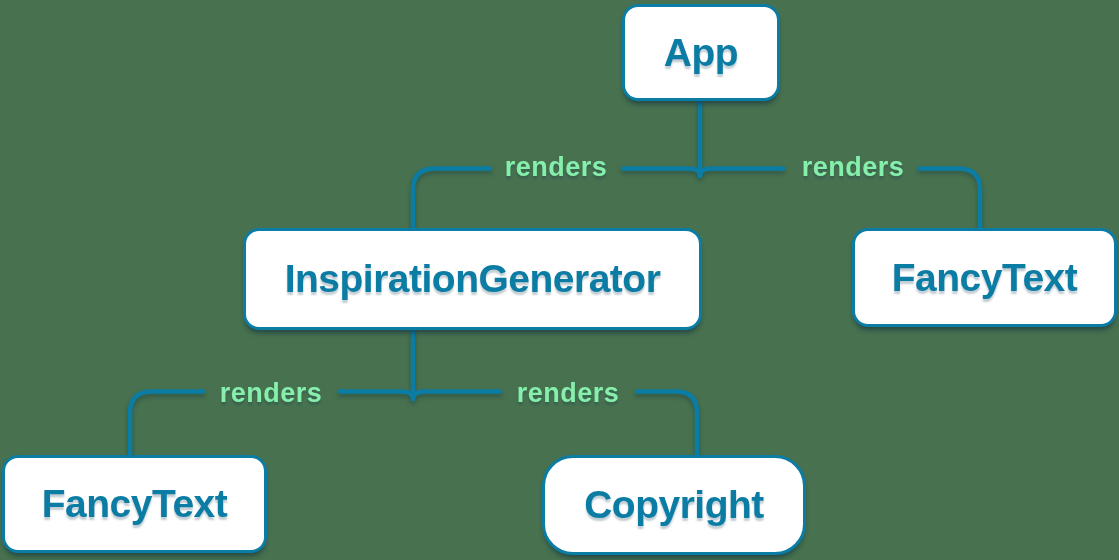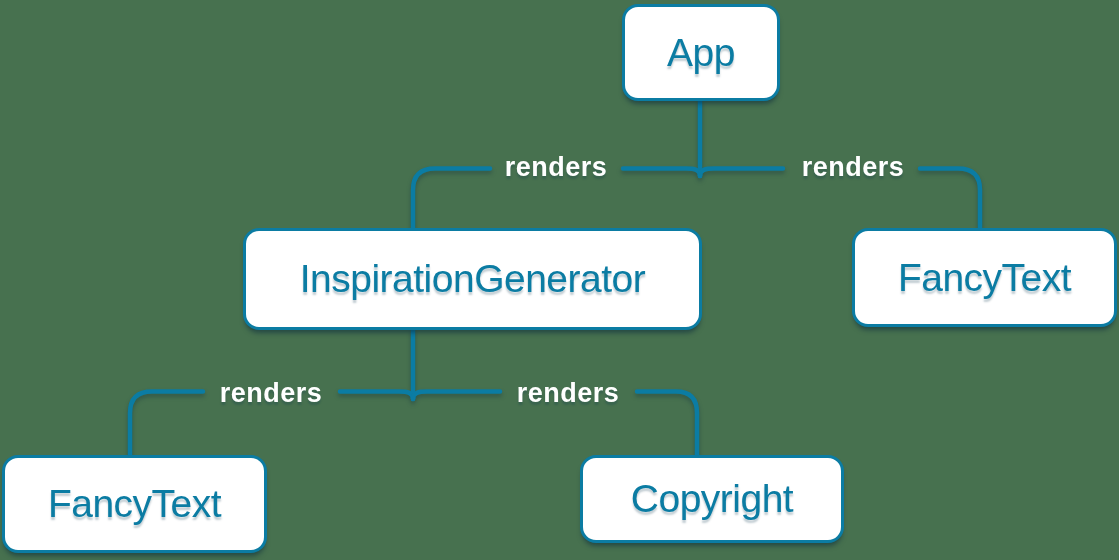--- a/index.html
+++ b/index.html
@@ -39,34 +39,34 @@
     border: 3px solid #0B7CA3;
     border-radius: 16px;
     display: flex;
     align-items: center;
     justify-content: center;
     box-shadow: 0 5px 5px -2px rgba(10, 40, 60, 0.55);
   }
   .node .node-label {
     color: #0B7CA3;
     font-size: 39px;
-    font-weight: 400;
+    font-weight: 700;
     letter-spacing: -0.5px;
     white-space: nowrap;
     text-shadow: 0 3px 2px rgba(13, 55, 80, 0.25);
   }
   .node-app                  { left: 622px; top: 4px;   width: 158px; height: 97px;  }
   .node-inspiration-generator{ left: 198px; top: 228px; width: 459px; height: 102px; margin-left: 45px; }
   .node-fancy-text-top       { left: 852px; top: 228px; width: 265px; height: 99px;  }
   .node-fancy-text-bottom    { left: 2px;   top: 455px; width: 265px; height: 98px;  }
-  .node-copyright            { left: 580px; top: 455px; width: 264px; height: 88px; }
+  .node-copyright            { left: 542px; top: 455px; width: 264px; height: 100px; border-radius: 31px; }
   .edge-label {
     position: absolute;
     transform: translate(-50%, -50%);
-    color: #ffffff;
+    color: #86efac;
     font-size: 27px;
     font-weight: 700;
     letter-spacing: 0.5px;
     white-space: nowrap;
     text-shadow: 0 3px 2px rgba(13, 55, 80, 0.25);
   }
   .edge-label-1 { left: 556px; top: 167px; }
   .edge-label-2 { left: 853px; top: 167px; }
   .edge-label-3 { left: 271px; top: 393px; }
   .edge-label-4 { left: 568px; top: 393px; }

